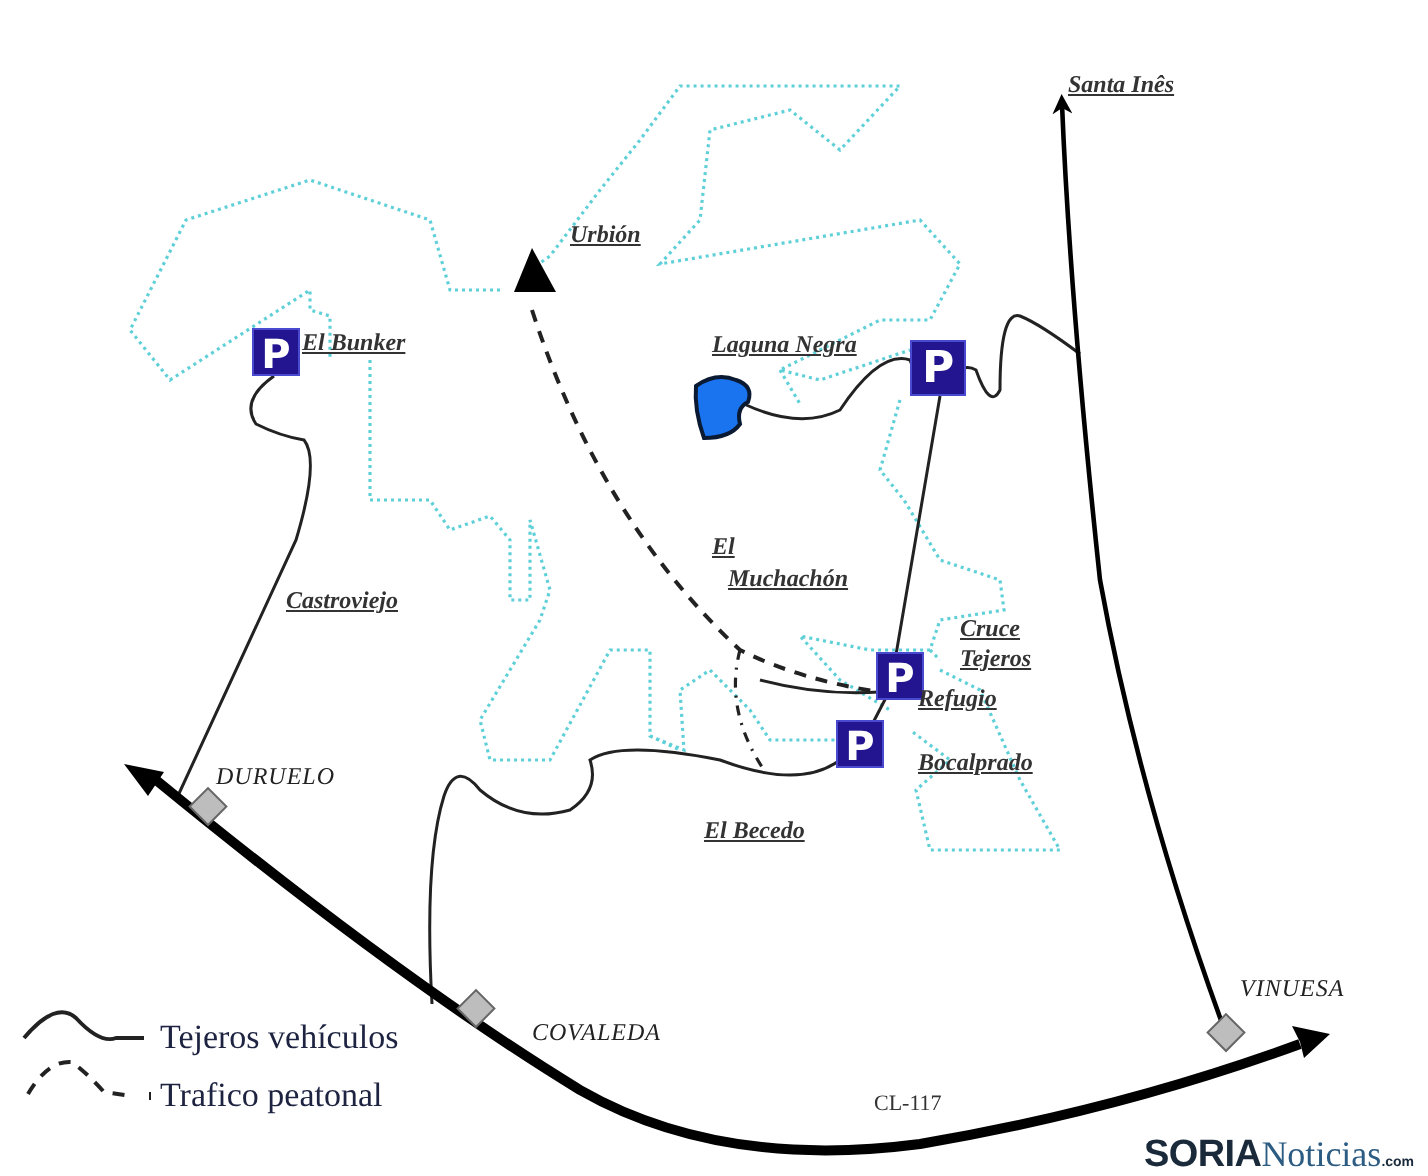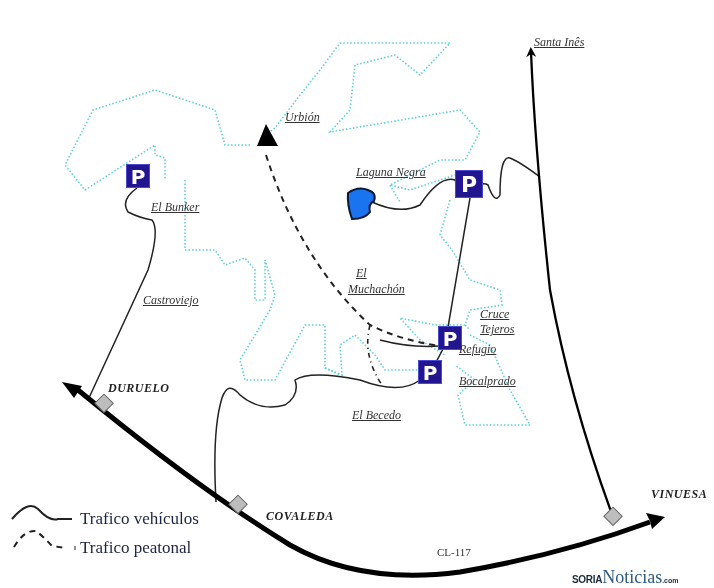--- a/index.html
+++ b/index.html
@@ -1,24 +1,24 @@
 <!DOCTYPE html>
 <html><head>
 <meta charset="utf-8">
 <style>
   html, body { margin:0; padding:0; background:#ffffff; }
   body { width:714px; height:588px; position:relative; overflow:hidden; font-family:"Liberation Serif", serif; }
   svg.map { position:absolute; left:0; top:0; }
-  .lbl { position:absolute; font-family:"Liberation Serif", serif; font-style:italic; font-weight:normal; font-size:12px; color:#333; text-decoration:underline; white-space:nowrap; line-height:15px; }
-  .town { position:absolute; font-family:"Liberation Serif", serif; font-style:italic; font-weight:bold; font-size:12px; color:#222; letter-spacing:0.5px; white-space:nowrap; }
+  .lbl { position:absolute; font-family:"Liberation Serif", serif; font-style:italic; font-weight:bold; font-size:12px; color:#333; text-decoration:underline; white-space:nowrap; line-height:15px; }
+  .town { position:absolute; font-family:"Liberation Serif", serif; font-style:italic; font-weight:normal; font-size:12px; color:#222; letter-spacing:0.5px; white-space:nowrap; }
   .road { position:absolute; font-family:"Liberation Serif", serif; font-size:11px; color:#333; }
   .legend-text { position:absolute; font-family:"Liberation Serif", serif; font-size:17px; color:#1d2340; white-space:nowrap; }
   .park { position:absolute; width:24px; height:24px; background:#23158f; border:1px solid #4a4ad0; color:#fff; font-family:"DejaVu Sans", sans-serif; font-weight:bold; font-size:20px; line-height:24px; text-align:center; box-sizing:border-box; }
   .wm { position:absolute; left:572px; top:567px; white-space:nowrap; color:#1a2a3a; }
-  .wm .a { font-family:"Liberation Sans", sans-serif; font-weight:bold; font-size:10px; letter-spacing:-0.3px; }
+  .wm .a { font-family:"Liberation Sans", sans-serif; font-weight:bold; font-size:19px; letter-spacing:-0.3px; }
   .wm .b { font-family:"Liberation Serif", serif; font-size:18px; color:#2d5c83; }
   .wm .c { font-family:"Liberation Sans", sans-serif; font-size:7px; font-weight:bold; }
 </style>
 </head>
 <body>
 
 <svg class="map" width="714" height="588" viewBox="0 0 714 588" xmlns="http://www.w3.org/2000/svg">
   <defs>
     <marker id="arrowhead" markerWidth="10" markerHeight="10" refX="5" refY="5" orient="auto" markerUnits="userSpaceOnUse">
       <path d="M0,0 L10,5 L0,10 L3,5 Z" fill="#000"></path>
@@ -73,36 +73,36 @@
   <path d="M14,547 Q24,530 36,531 Q44,537 52,546 L66,548" fill="none" stroke="#222" stroke-width="2" stroke-dasharray="6 5"></path>
   <line x1="75" y1="546" x2="75" y2="550" stroke="#222" stroke-width="1"></line>
 </svg>
 
 <div class="park" style="left:126px;top:164px;">P</div>
 <div class="park" style="left:455px;top:170px;width:28px;height:28px;line-height:28px;font-size:22px;">P</div>
 <div class="park" style="left:438px;top:326px;">P</div>
 <div class="park" style="left:418px;top:360px;">P</div>
 
 <span class="lbl" style="left:285px;top:110px;">Urbión</span>
-<span class="lbl" style="left:151px;top:164px;margin-top:36px;">El Bunker</span>
+<span class="lbl" style="left:151px;top:164px;">El Bunker</span>
 <span class="lbl" style="left:143px;top:245px;margin-top:48px;">Castroviejo</span>
 <span class="lbl" style="left:356px;top:165px;">Laguna Negra</span>
 <span class="lbl" style="left:534px;top:35px;">Santa Inês</span>
 <span class="lbl" style="left:356px;top:266px;">El</span>
-<span class="lbl" style="left:348px;top:282px;text-align:center;">Muchachón</span>
+<span class="lbl" style="left:364px;top:282px;text-align:center;">Muchachón</span>
 <span class="lbl" style="left:480px;top:307px;">Cruce</span>
 <span class="lbl" style="left:480px;top:322px;text-align:right;">Tejeros</span>
 <span class="lbl" style="left:459px;top:342px;">Refugio</span>
 <span class="lbl" style="left:459px;top:374px;">Bocalprado</span>
 <span class="lbl" style="left:352px;top:408px;">El Becedo</span>
 
 <span class="town" style="left:108px;top:381px;">DURUELO</span>
 <span class="town" style="left:266px;top:509px;">COVALEDA</span>
-<span class="town" style="left:651px;top:487px;">VINUESA</span>
+<span class="town" style="left:620px;top:487px;">VINUESA</span>
 
 <span class="road" style="left:437px;top:546px;">CL-117</span>
 
-<span class="legend-text" style="left:80px;top:509px;">Trafico vehículos</span>
+<span class="legend-text" style="left:80px;top:509px;">Tejeros vehículos</span>
 <span class="legend-text" style="left:80px;top:538px;">Trafico peatonal</span>
 
 <div class="wm">
   <span class="a">SORIA</span><span class="b">Noticias</span><span class="c">.com</span>
 </div>
 
 </body></html>

